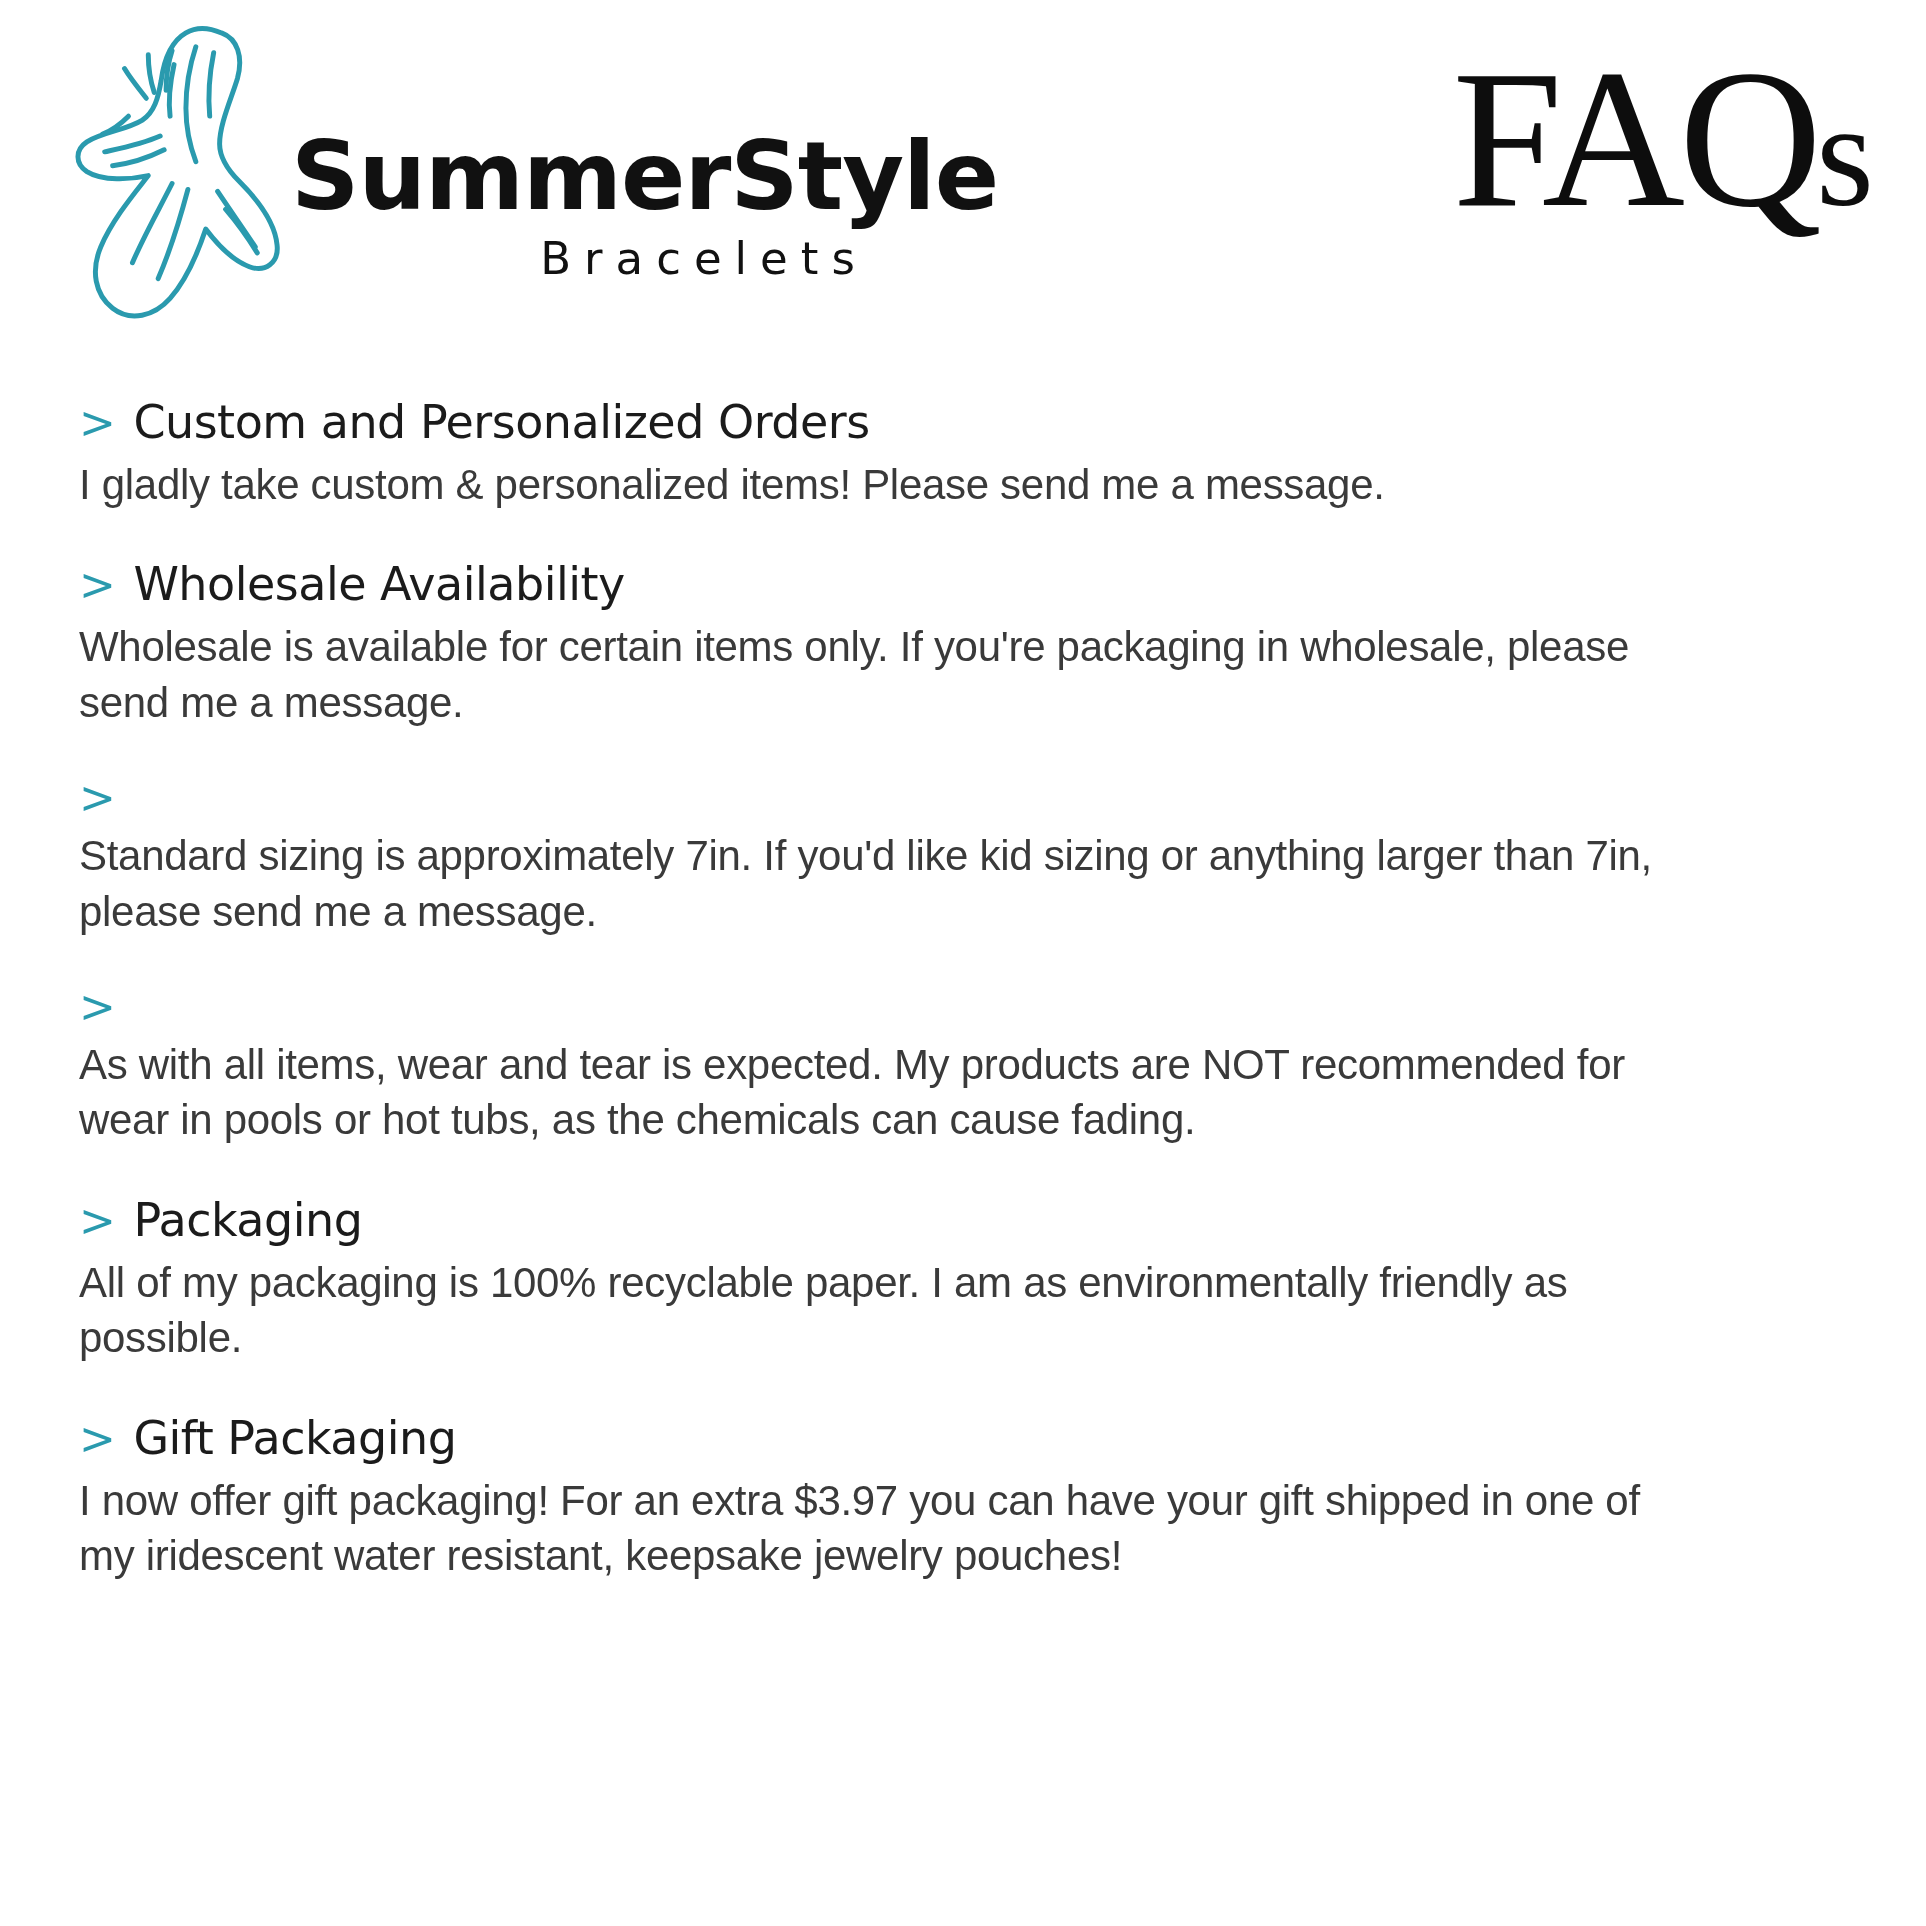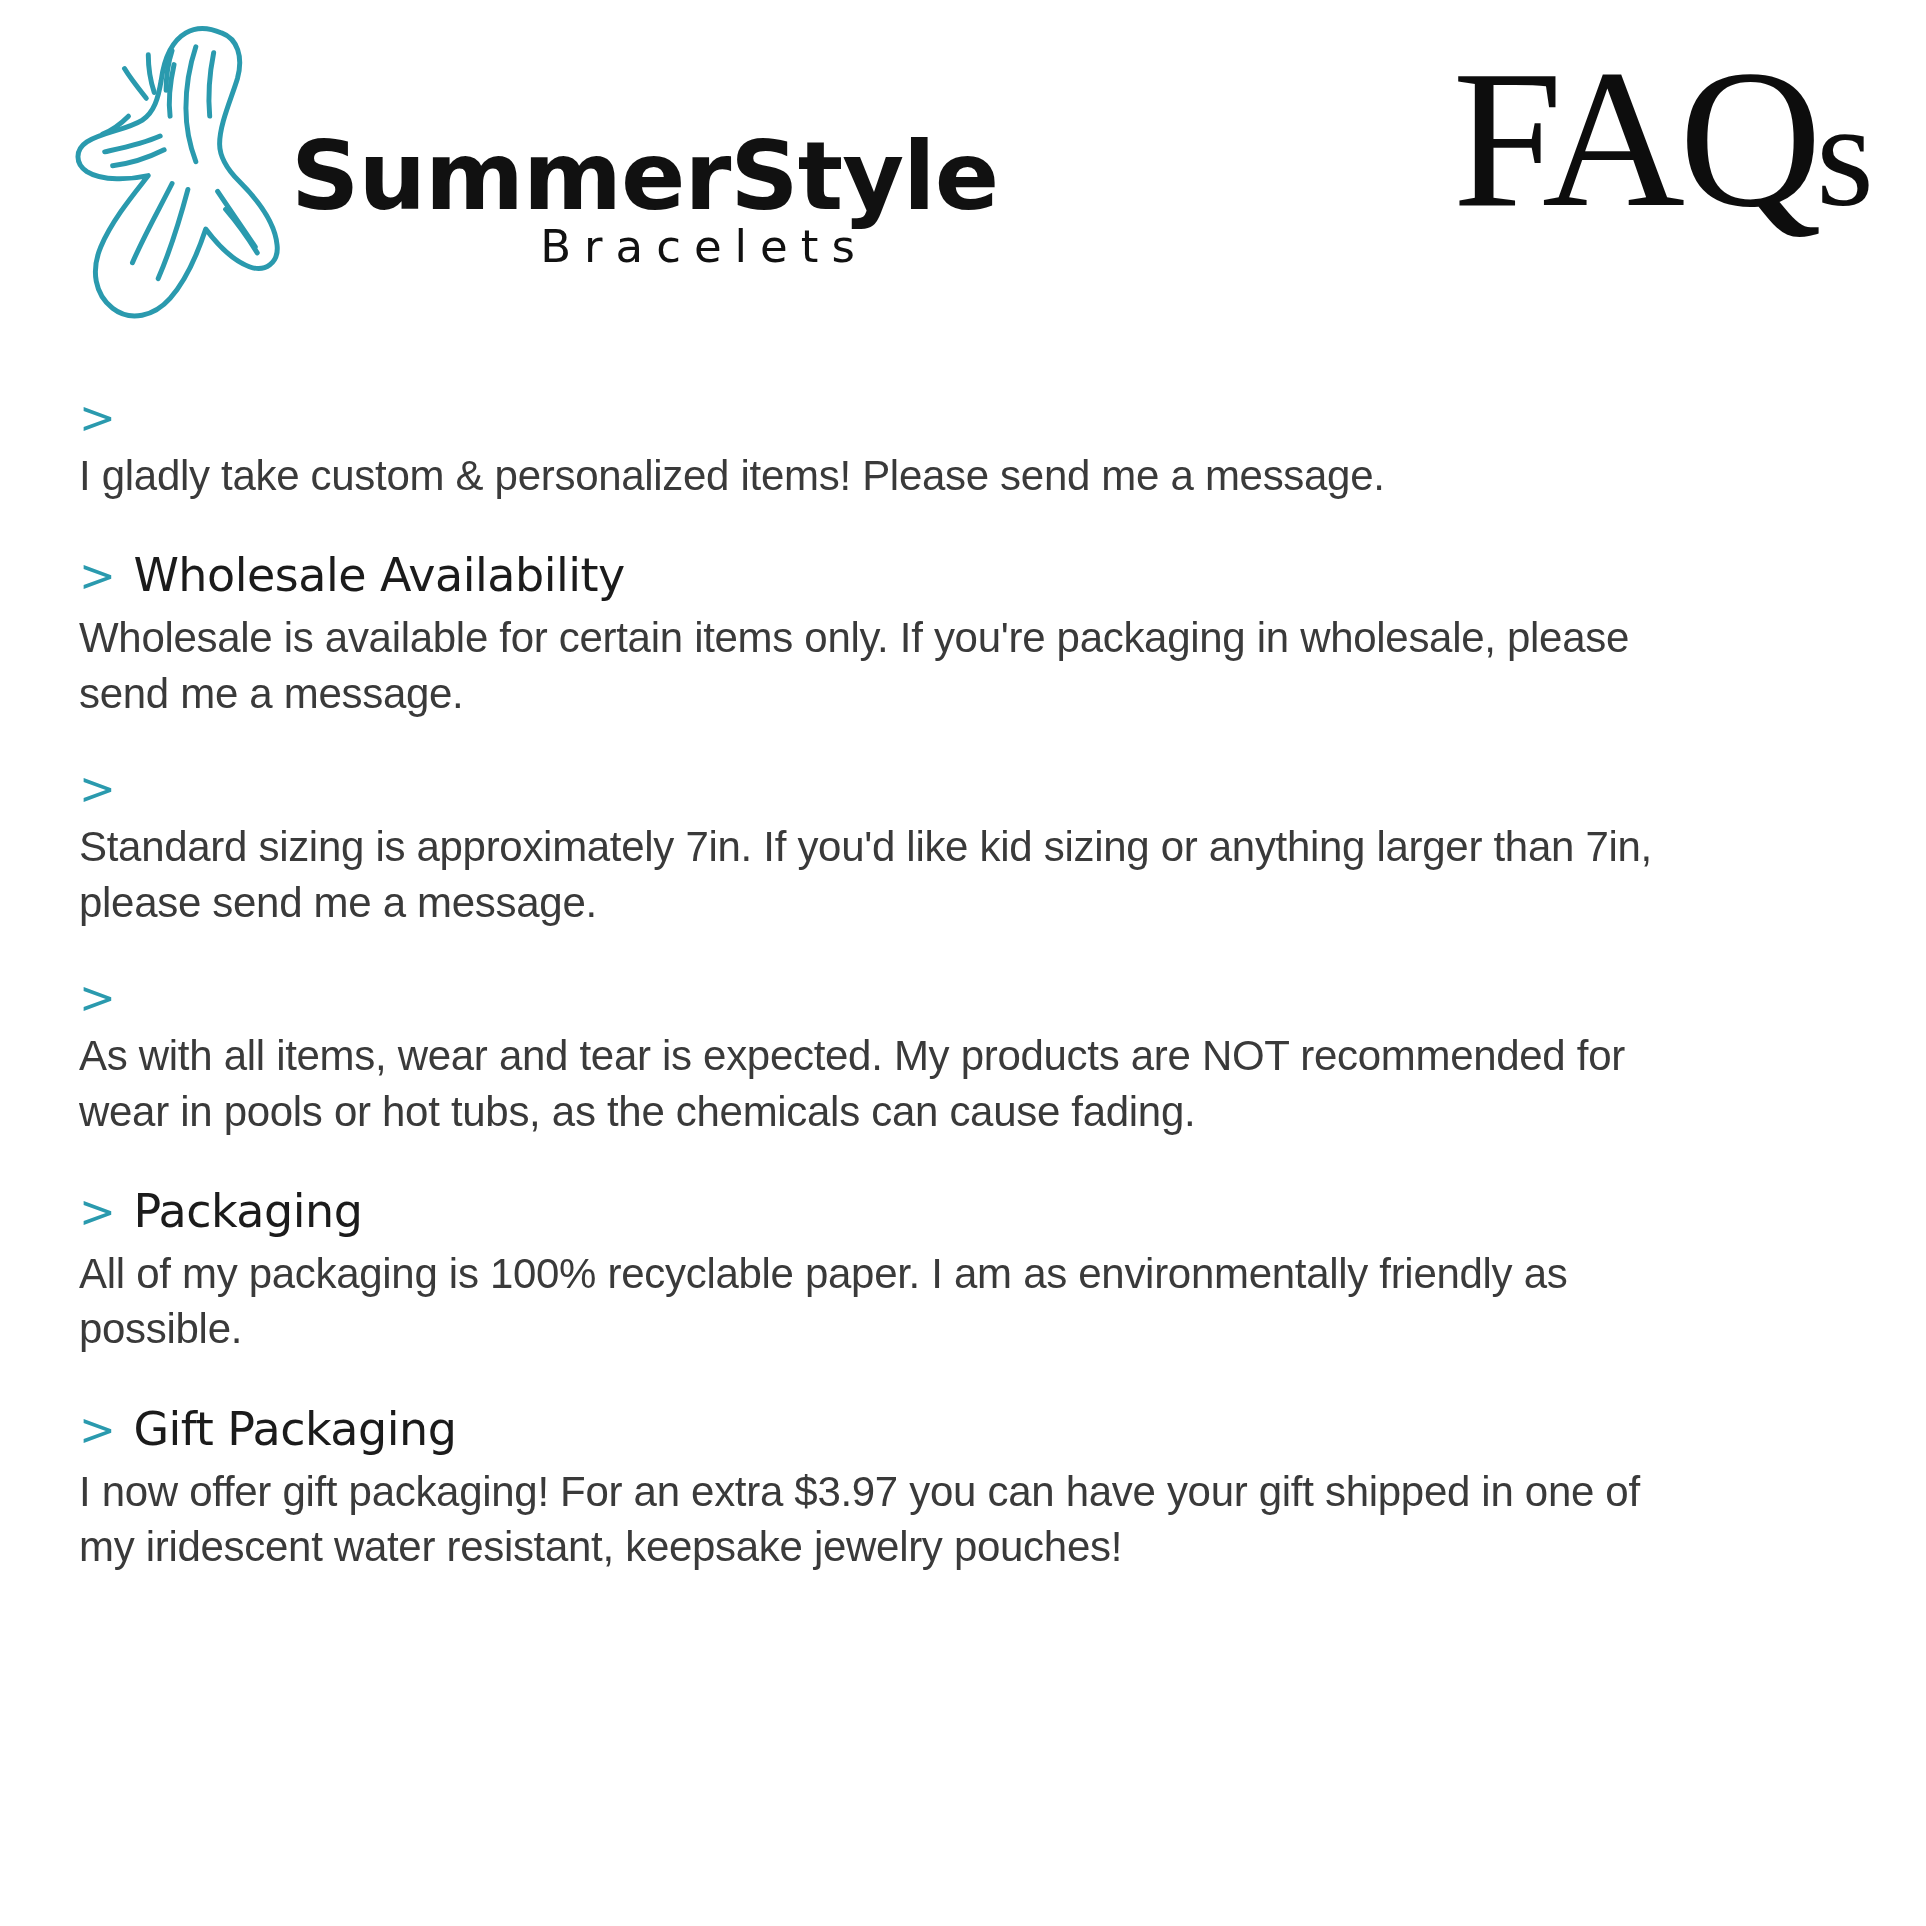--- a/index.html
+++ b/index.html
@@ -54,20 +54,21 @@
     color: #111111;
     white-space: nowrap;
   }
   .brand-line1 .big { font-size: 95px; }
   .brand-line2 {
     font-family: "DejaVu Sans", sans-serif;
     font-size: 45px;
     letter-spacing: 13px;
     color: #111111;
     text-align: center;
+    margin-top: 12px;
     padding-left: 119px;
   }
   .faq-title {
     position: absolute;
     right: 59px;
     top: 40px;
     font-family: Liberation Serif, serif;
     font-weight: 400;
     font-size: 198px;
     line-height: 1;
@@ -150,20 +151,21 @@
 
     <div class="faq-title"><span>FAQ</span><span class="s">s</span></div>
 
   </div>
 
   <div class="faq-list">
 
     <div class="faq-item">
       <div class="faq-q">
         <span class="chev">&gt;</span>
+        <span>Custom and Personalized Orders</span>
       </div>
       <div class="faq-a">I gladly take custom &amp; personalized items! Please send me a message.</div>
     </div>
 
     <div class="faq-item">
       <div class="faq-q">
         <span class="chev">&gt;</span>
         <span>Wholesale Availability</span>
       </div>
       <div class="faq-a">Wholesale is available for certain items only. If you're packaging in wholesale, please send me a message.</div>

